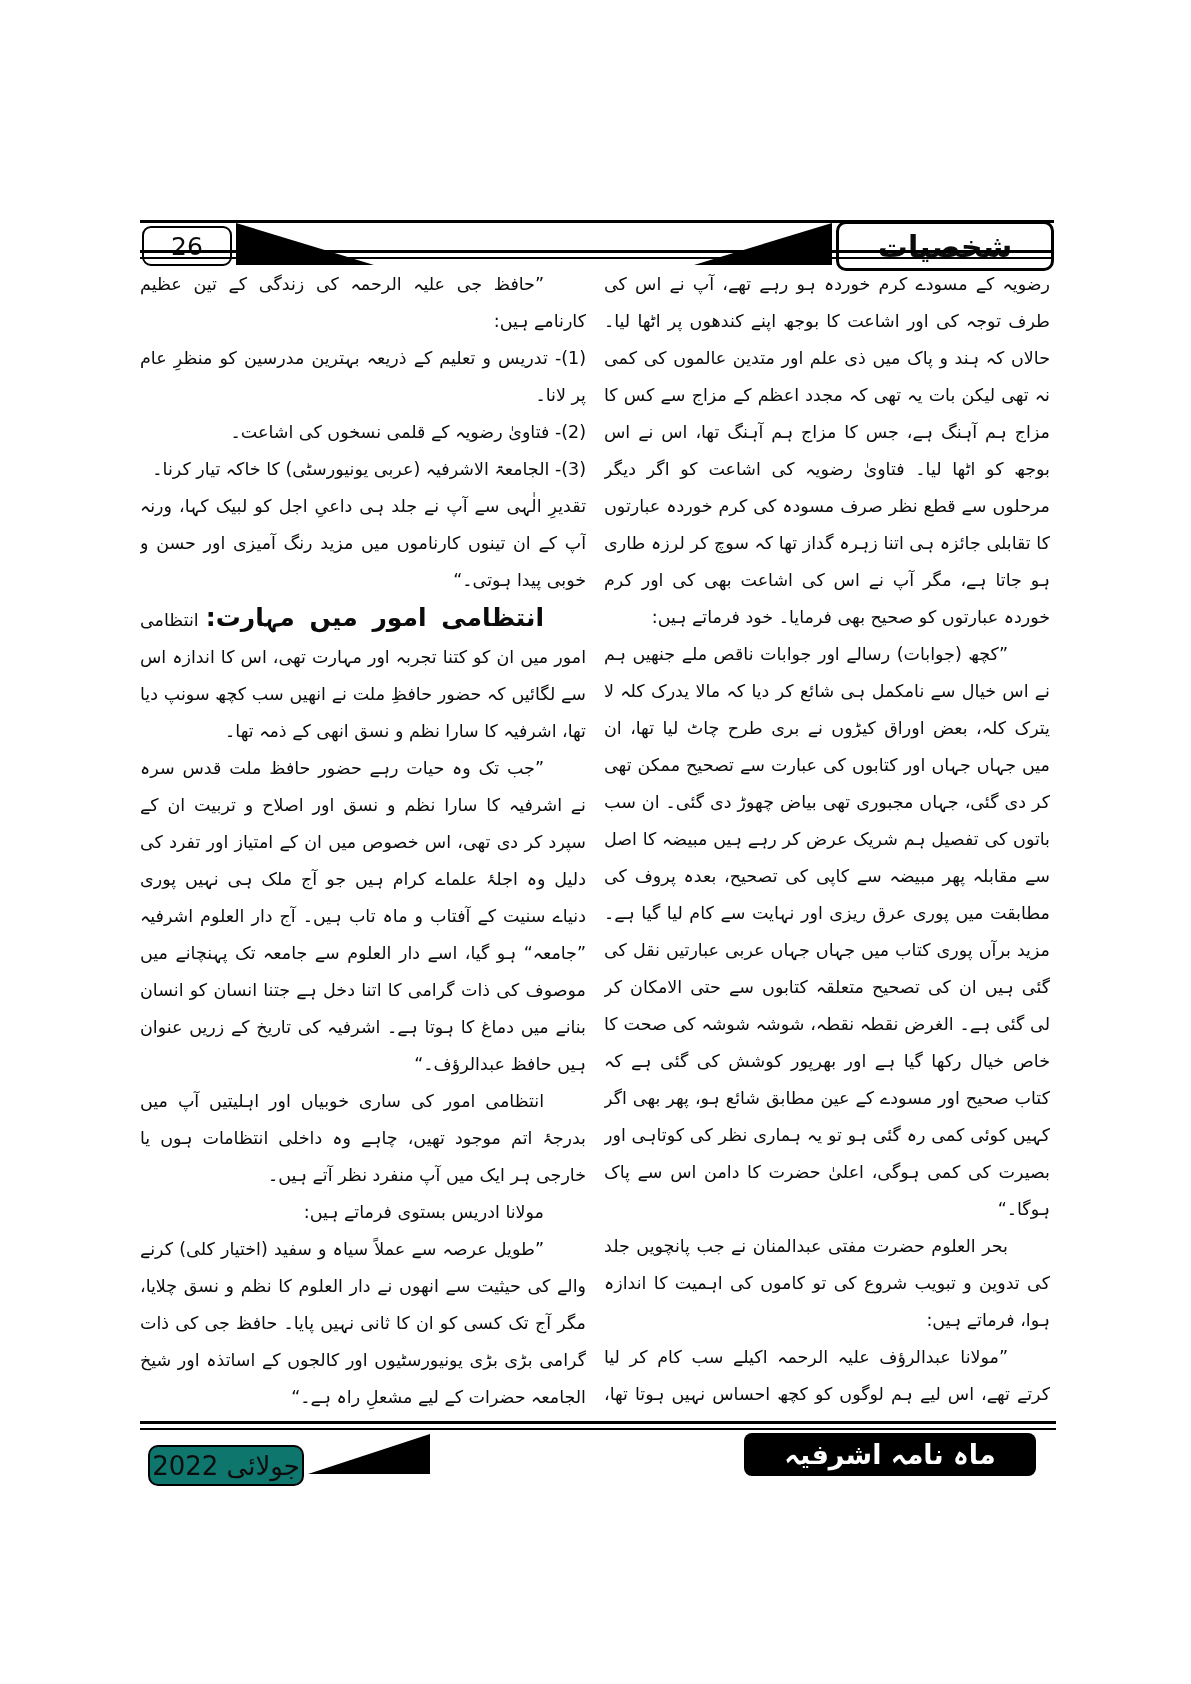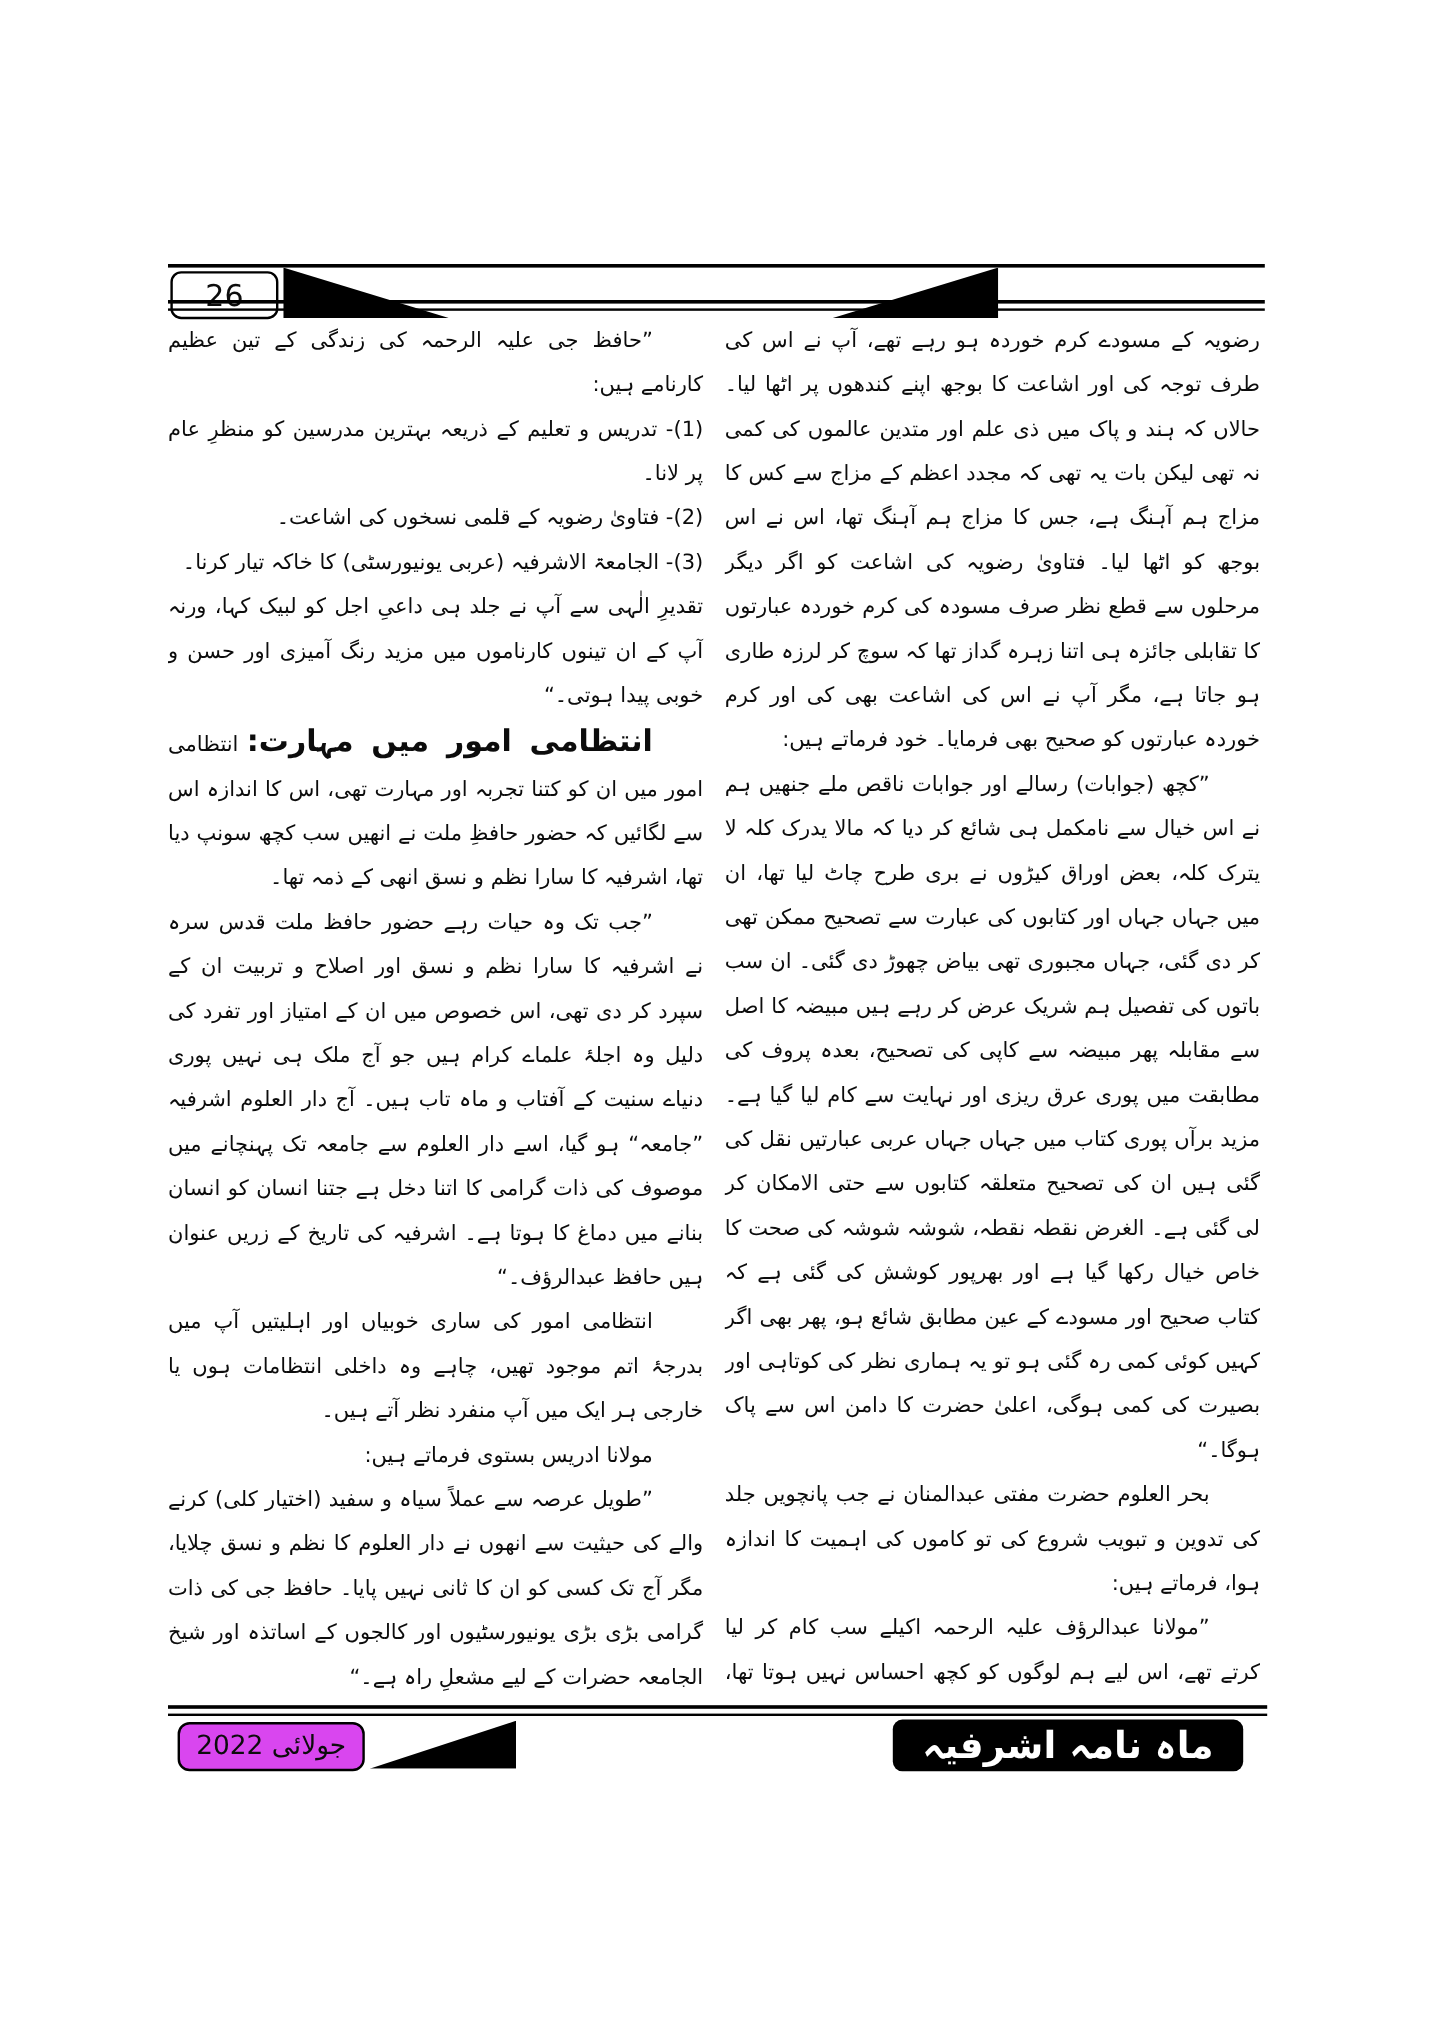--- a/index.html
+++ b/index.html
@@ -47,46 +47,47 @@
   }
   .indent{text-indent:42px;}
   .lead{font-weight:bold;font-size:25px;margin-left:7px;}
   
   .footer-rule{
     position:absolute;left:140px;top:1421px;width:916px;height:4px;
     border-top:3px solid #000;border-bottom:2px solid #000;
   }
   .footer{position:absolute;top:1432px;left:140px;width:916px;height:46px;}
   .date-box{
-    position:absolute;left:8px;top:3px;width:152px;height:37px;
-    border:2.5px solid #000;border-radius:10px;background:#d946ef;
+    position:absolute;left:8px;top:13px;width:152px;height:37px;
+    border:2.5px solid #000;border-radius:10px;background:#0f766e;
     display:flex;align-items:center;justify-content:center;
-    font-size:22px;direction:rtl;
+    font-size:26px;direction:rtl;
   }
   .tri-footer{
     position:absolute;left:168px;top:2px;width:122px;height:40px;background:#000;
     clip-path:polygon(0 100%,100% 0,100% 100%);
   }
   .mag-box{
     position:absolute;right:20px;top:1px;width:292px;height:43px;
     background:#000;color:#fff;border-radius:8px;
     display:flex;align-items:center;justify-content:center;
-    font-size:31px;font-weight:bold;
+    font-size:27px;font-weight:bold;
   }
 </style>
 </head>
 <body>
 
 <div class="sheet">
 
   <div class="header">
     <div class="header-topline"></div>
     <div class="page-num-box">26</div>
     <div class="tri-header-left"></div>
     <div class="tri-header-right"></div>
+    <div class="section-box">شخصيات</div>
   </div>
   <div class="rule-double"></div>
 
   <div class="body-cols">
 
     <div class="col">
       <p>رضویہ کے مسودے کرم خوردہ ہو رہے تھے، آپ نے اس کی طرف توجہ کی اور اشاعت کا بوجھ اپنے کندھوں پر اٹھا لیا۔ حالاں کہ ہند و پاک میں ذی علم اور متدین عالموں کی کمی نہ تھی لیکن بات یہ تھی کہ مجدد اعظم کے مزاج سے کس کا مزاج ہم آہنگ ہے، جس کا مزاج ہم آہنگ تھا، اس نے اس بوجھ کو اٹھا لیا۔ فتاویٰ رضویہ کی اشاعت کو اگر دیگر مرحلوں سے قطع نظر صرف مسودہ کی کرم خوردہ عبارتوں کا تقابلی جائزہ ہی اتنا زہرہ گداز تھا کہ سوچ کر لرزہ طاری ہو جاتا ہے، مگر آپ نے اس کی اشاعت بھی کی اور کرم خوردہ عبارتوں کو صحیح بھی فرمایا۔ خود فرماتے ہیں:</p>
       <p class="indent">”کچھ (جوابات) رسالے اور جوابات ناقص ملے جنھیں ہم نے اس خیال سے نامکمل ہی شائع کر دیا کہ مالا یدرک کلہ لا یترک کلہ، بعض اوراق کیڑوں نے بری طرح چاٹ لیا تھا، ان میں جہاں جہاں اور کتابوں کی عبارت سے تصحیح ممکن تھی کر دی گئی، جہاں مجبوری تھی بیاض چھوڑ دی گئی۔ ان سب باتوں کی تفصیل ہم شریک عرض کر رہے ہیں مبیضہ کا اصل سے مقابلہ پھر مبیضہ سے کاپی کی تصحیح، بعدہ پروف کی مطابقت میں پوری عرق ریزی اور نہایت سے کام لیا گیا ہے۔ مزید برآں پوری کتاب میں جہاں جہاں عربی عبارتیں نقل کی گئی ہیں ان کی تصحیح متعلقہ کتابوں سے حتی الامکان کر لی گئی ہے۔ الغرض نقطہ نقطہ، شوشہ شوشہ کی صحت کا خاص خیال رکھا گیا ہے اور بھرپور کوشش کی گئی ہے کہ کتاب صحیح اور مسودے کے عین مطابق شائع ہو، پھر بھی اگر کہیں کوئی کمی رہ گئی ہو تو یہ ہماری نظر کی کوتاہی اور بصیرت کی کمی ہوگی، اعلیٰ حضرت کا دامن اس سے پاک ہوگا۔“</p>
       <p class="indent">بحر العلوم حضرت مفتی عبدالمنان نے جب پانچویں جلد کی تدوین و تبویب شروع کی تو کاموں کی اہمیت کا اندازہ ہوا، فرماتے ہیں:</p>
       <p class="indent">”مولانا عبدالرؤف علیہ الرحمہ اکیلے سب کام کر لیا کرتے تھے، اس لیے ہم لوگوں کو کچھ احساس نہیں ہوتا تھا، اب جب کہ کام سے سابقہ پڑا تو معلوم ہوا کہ کام کتنا مشکل اور زہرہ گداز ہے۔“</p>

